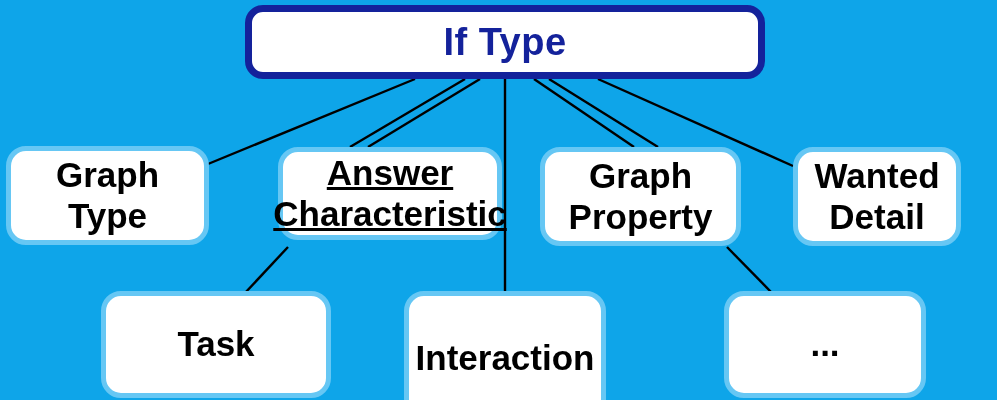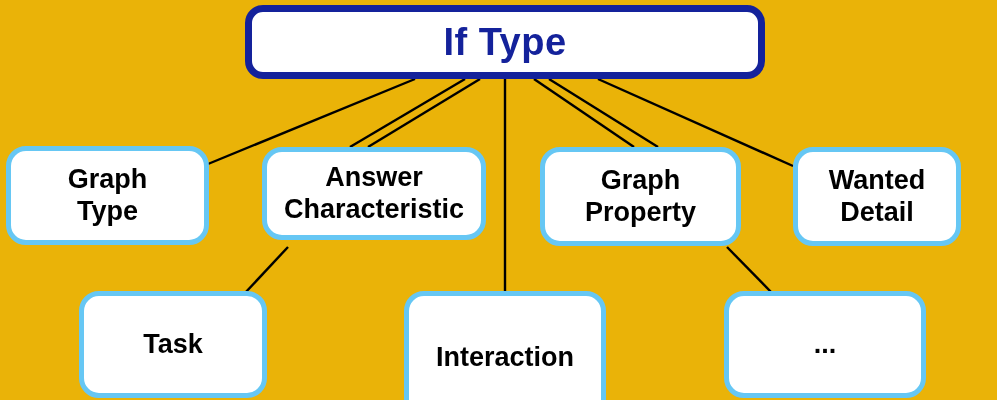--- a/index.html
+++ b/index.html
@@ -4,21 +4,21 @@
 <style>
   html, body {
     margin: 0;
     padding: 0;
     background: #ffffff;
   }
   #canvas {
     position: relative;
     width: 997px;
     height: 400px;
-    background: #eab308;
+    background: #0ea5e9;
     overflow: hidden;
     font-family: "Liberation Sans", sans-serif;
   }
   #edges {
     position: absolute;
     left: 0;
     top: 0;
     width: 997px;
     height: 400px;
     pointer-events: none;
@@ -38,21 +38,21 @@
     border-radius: 18px;
     color: #14229b;
     font-size: 38px;
     font-weight: bold;
     letter-spacing: 0.5px;
   }
   .node-child {
     border: 5px solid #66c7f4;
     border-radius: 20px;
     color: #000000;
-    font-size: 27px;
+    font-size: 35px;
     font-weight: bold;
     line-height: 1.16;
   }
   .node-label {
     display: block;
     white-space: pre-line;
     padding: 0 6px;
   }
 </style>
 </head>
@@ -71,33 +71,33 @@
       <line x1="727" y1="247" x2="772" y2="293" stroke="#000000" stroke-width="2.4"></line>
     </svg>
   <div id="nodes">
       <div class="node node-root" style="left: 245px; top: 5px; width: 520px; height: 74px;">
         <span class="node-label">If Type</span>
       </div>
       <div class="node node-child" style="left: 6px; top: 146px; width: 203px; height: 99px;">
         <span class="node-label">Graph
 Type</span>
       </div>
-      <div class="node node-child" style="left: 262px; top: 147px; width: 224px; height: 93px;">
+      <div class="node node-child" style="left: 278px; top: 147px; width: 224px; height: 93px; text-decoration: underline;">
         <span class="node-label">Answer
 Characteristic</span>
       </div>
       <div class="node node-child" style="left: 540px; top: 147px; width: 201px; height: 99px;">
         <span class="node-label">Graph
 Property</span>
       </div>
       <div class="node node-child" style="left: 793px; top: 147px; width: 168px; height: 99px;">
         <span class="node-label">Wanted
 Detail</span>
       </div>
-      <div class="node node-child" style="left: 79px; top: 291px; width: 188px; height: 107px; justify-content: center;">
+      <div class="node node-child" style="left: 101px; top: 291px; width: 230px; height: 107px; justify-content: center;">
         <span class="node-label">Task</span>
       </div>
       <div class="node node-child" style="left: 404px; top: 291px; width: 202px; height: 134px;">
         <span class="node-label">Interaction</span>
       </div>
       <div class="node node-child" style="left: 724px; top: 291px; width: 202px; height: 107px;">
         <span class="node-label">...</span>
       </div>
     </div>
 </div>

